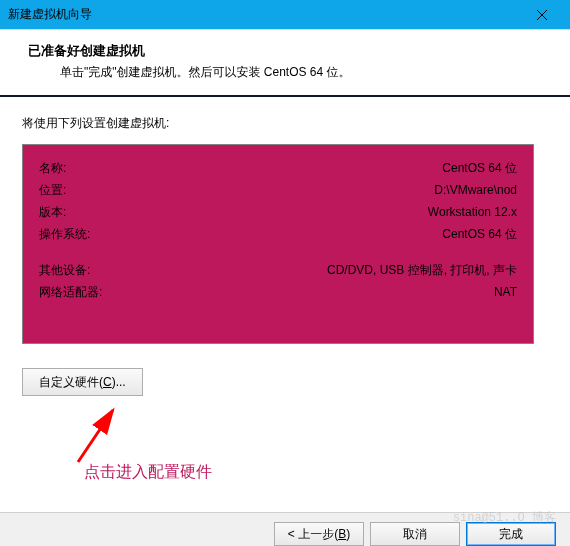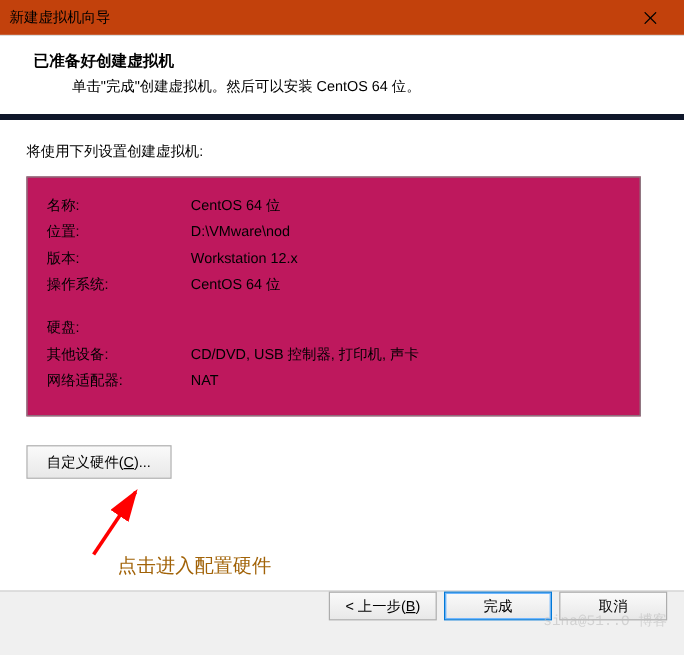--- a/index.html
+++ b/index.html
@@ -1,34 +1,34 @@
 <!DOCTYPE html>
 <html><head>
 <meta charset="utf-8">
 <style>
   * { box-sizing: border-box; margin: 0; padding: 0; }
   body { font-family: "Microsoft YaHei", "SimSun", Tahoma, sans-serif; font-size: 12px; background: #fff; color: #000; width: 570px; height: 546px; position: relative; overflow: hidden; }
-  .titlebar { height: 30px; background: #c2410c; display: flex; align-items: center; padding: 13px 8px; border-bottom: 1px solid #ddd; }
+  .titlebar { height: 30px; background: #0ea5e9; display: flex; align-items: center; padding: 13px 8px; border-bottom: 1px solid #ddd; }
   .titlebar-title { flex: 1; font-size: 12px; }
   .titlebar-close { width: 40px; height: 24px; display: flex; align-items: center; justify-content: center; cursor: pointer; }
   .titlebar-close svg { width: 10px; height: 10px; }
-  .header { padding: 12px 16px 14px 28px; background: #fff; border-bottom: 5px solid #0f172a; }
+  .header { padding: 12px 16px 14px 28px; background: #fff; border-bottom: 2px solid #0f172a; }
   .header-heading { font-size: 13px; font-weight: bold; margin-bottom: 4px; }
   .header-subtext { font-size: 12px; padding-left: 32px; }
   .content { padding: 18px 36px 10px 22px; }
   .settings-label { font-size: 12px; margin-bottom: 12px; }
   .settings-box { border: 1px solid #828282; background: #be185d; padding: 12px 16px 12px 16px; min-height: 200px; }
   .row { display: flex; line-height: 22px; font-size: 12px; }
   .row-label { width: 120px; }
-  .row-value { flex: 1; }
+  .row-value { flex: 1; text-align: right; }
   .gap { height: 14px; }
   .customize-btn { margin-top: 24px; height: 28px; padding: 0 16px; background: linear-gradient(#fafafa,#e8e8e8); border: 1px solid #adadad; font-size: 12px; cursor: pointer; font-family: inherit; }
   .arrow-overlay { position: absolute; left: 58px; top: 402px; pointer-events:none; }
-  .annotation-text { position: absolute; left: 98px; top: 462px; color: #a16207; font-size: 16px; font-family: "SimSun","STSong",serif; }
-  .footer { position: absolute; left: 0; right: 0; bottom: 0; height: 54px; background: #f0f0f0; border-top: 1px solid #d0d0d0; display: flex; align-items: flex-start; justify-content: flex-end; padding-right: 14px; gap: 6px; }
+  .annotation-text { position: absolute; left: 84px; top: 462px; color: #be185d; font-size: 16px; font-family: "SimSun","STSong",serif; }
+  .footer { position: absolute; left: 0; right: 0; bottom: 0; height: 34px; background: #f0f0f0; border-top: 1px solid #d0d0d0; display: flex; align-items: flex-end; justify-content: flex-end; padding-right: 14px; gap: 6px; }
   .btn { height: 24px; min-width: 90px; padding: 0 10px; background: linear-gradient(#fafafa,#e8e8e8); border: 1px solid #adadad; font-size: 12px; font-family: inherit; cursor: pointer; }
   .btn.default { border: 1px solid #0078d7; box-shadow: inset 0 0 0 1px #6fb6ff; }
   .watermark { position: absolute; right: 14px; bottom: 20px; color: #bfbfbf; font-size: 12px; opacity: 0.6; pointer-events:none; font-family: Liberation Mono, monospace; }
   .ul { text-decoration: underline; }
 </style>
 </head>
 <body>
 
 <div class="titlebar">
   <div class="titlebar-title">新建虚拟机向导</div>
@@ -59,21 +59,20 @@
     <div class="row">
         <div class="row-label">版本:</div>
         <div class="row-value">Workstation 12.x</div>
       </div>
     <div class="row">
         <div class="row-label">操作系统:</div>
         <div class="row-value">CentOS 64 位</div>
       </div>
     <div class="gap"></div>
     <div class="row">
-        <div class="row-label">硬盘:</div>
       </div>
     <div class="row">
         <div class="row-label">其他设备:</div>
         <div class="row-value">CD/DVD, USB 控制器, 打印机, 声卡</div>
       </div>
     <div class="row">
         <div class="row-label">网络适配器:</div>
         <div class="row-value">NAT</div>
       </div>
   </div>
@@ -87,17 +86,17 @@
         <path d="M0,0 L9,3 L0,6 Z" fill="#ff0000"></path>
       </marker>
     </defs>
   <line x1="20" y1="60" x2="55" y2="8" stroke="#ff0000" stroke-width="3" marker-end="url(#ah)"></line>
 </svg>
 
 <div class="annotation-text">点击进入配置硬件</div>
 
 <div class="footer">
   <button class="btn"><span>&lt; 上一步(</span><span class="ul">B</span><span>)</span></button>
+  <button class="btn">取消</button>
   <button class="btn default">完成</button>
-  <button class="btn">取消</button>
 </div>
 
 <div class="watermark">sina@51..O 博客</div>
 
 </body></html>

